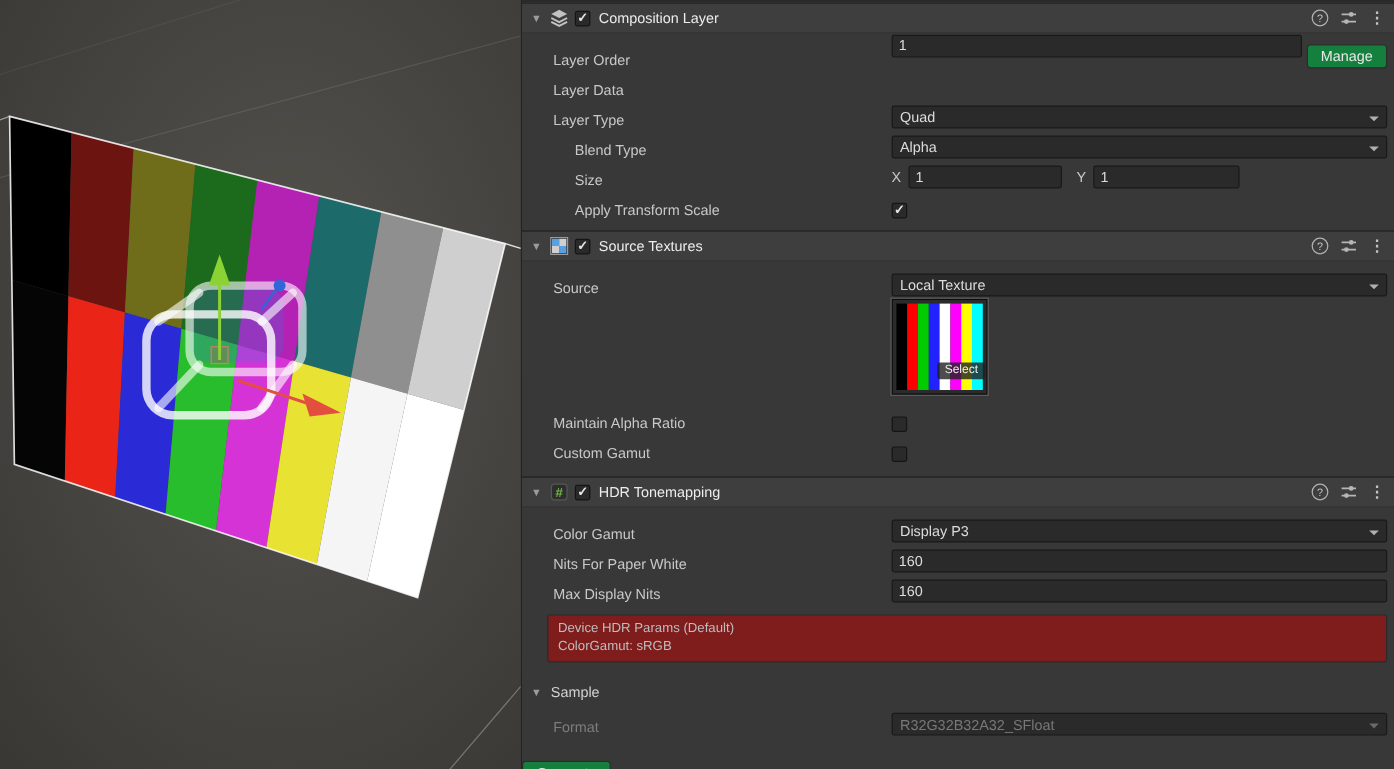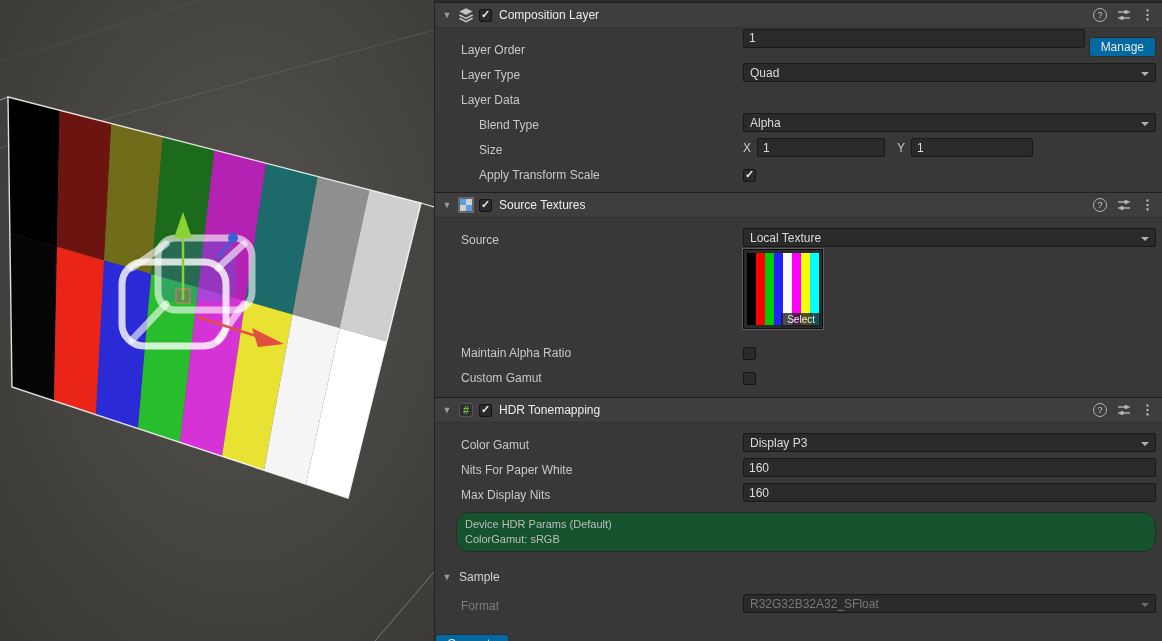--- a/index.html
+++ b/index.html
@@ -44,37 +44,37 @@
   .tfield.full { flex:1; min-width:0; }
   .dropdown { height:19px; flex:1; background:#2a2a2a; border:1px solid #191919; border-radius:2px;
               color:#dcdcdc; padding:0 20px 0 6px; display:flex; align-items:center;
               position:relative; cursor:pointer; white-space:nowrap; }
   .dropdown::after { content:""; position:absolute; right:6px; top:8px;
               border-left:4px solid transparent; border-right:4px solid transparent;
               border-top:4px solid #b0b0b0; }
   .dropdown.disabled { color:#787878; }
   .dropdown.disabled::after { border-top-color:#6a6a6a; }
 
-  .btn { height:20px; background:#0369a1; border:1px solid #2c2c2c; border-radius:3px;
+  .btn { height:20px; background:#15803d; border:1px solid #2c2c2c; border-radius:3px;
          color:#e8e8e8; font-size:12px; padding:0 11px; display:flex; align-items:center;
          justify-content:center; cursor:pointer; white-space:nowrap;margin-top:18px; }
   .btn.manage { margin-left:4px; }
 
   .axis-lbl { color:#c8c8c8; margin-right:6px; }
   .axis-lbl.y { margin-left:12px; }
 
   .thumb-row { padding:2px 6px 6px 308px; }
   .thumb { width:80px; height:80px; background:#2b2b2b; border:1px solid #0c0c0c;
            outline:1px solid #5c5c5c; position:relative; padding:3px; display:flex; cursor:pointer; }
   .thumb .stripes { flex:1; display:flex; }
-  .select-btn { position:absolute; right:1px; bottom:1px; background:rgba(32,32,32,0.8);
+  .select-btn { position:absolute; right:1px; bottom:12px; background:rgba(32,32,32,0.8);
                 color:#efefef; font-size:10px; padding:1px 6px 2px 6px; border-radius:2px; cursor:pointer; }
 
-  .helpbox { margin:10px 6px 0 21px; background:#14532d; border:1px solid #2a2a2a;
-             border-radius:13px; padding:4px 8px; font-size:11px; color:#bdbdbd; line-height:15px; }
+  .helpbox { margin:10px 6px 0 21px; background:#7f1d1d; border:1px solid #2a2a2a;
+             border-radius:2px; padding:4px 8px; font-size:11px; color:#bdbdbd; line-height:15px; }
 
   .sample-header { display:flex; align-items:center; gap:6px; margin-top:14px;
                    height:22px; padding:0 6px; }
   .sample-header .title { font-weight:normal; color:#d2d2d2; }
 
   .gen-row { display:flex; justify-content:flex-start; padding:3px 1px 0 0; }
 
   .gap10 { height:10px; } .gap12 { height:12px; }
 </style>
 </head>
@@ -157,29 +157,29 @@
     </div>
     <div class="section-body">
       <div class="row">
         <div class="lblbox">Layer Order</div>
         <div class="value">
           <input class="tfield full" value="1" style="">
           <button class="btn manage">Manage</button>
         </div>
       </div>
       <div class="row">
+        <div class="lblbox">Layer Data</div>
+      </div>
+      <div class="row">
         <div class="lblbox">Layer Type</div>
         <div class="value">
           <div class="dropdown">
               <span>Quad</span>
             </div>
         </div>
-      </div>
-      <div class="row">
-        <div class="lblbox">Layer Data</div>
       </div>
       <div class="row indent">
         <div class="lblbox">Blend Type</div>
         <div class="value">
           <div class="dropdown">
               <span>Alpha</span>
             </div>
         </div>
       </div>
       <div class="row indent">

